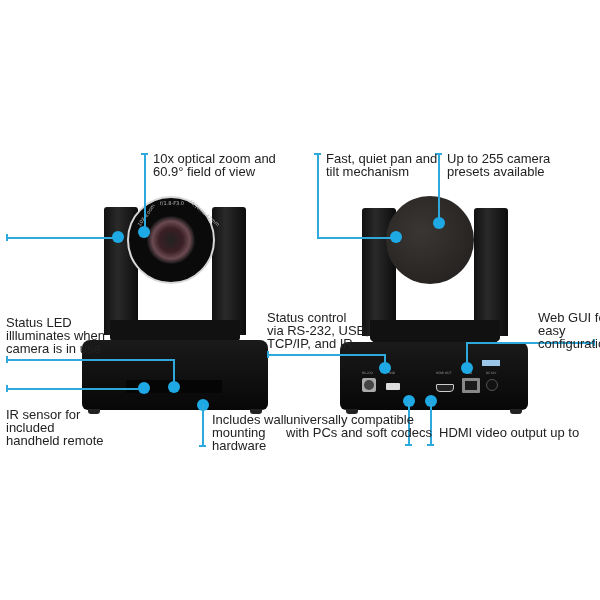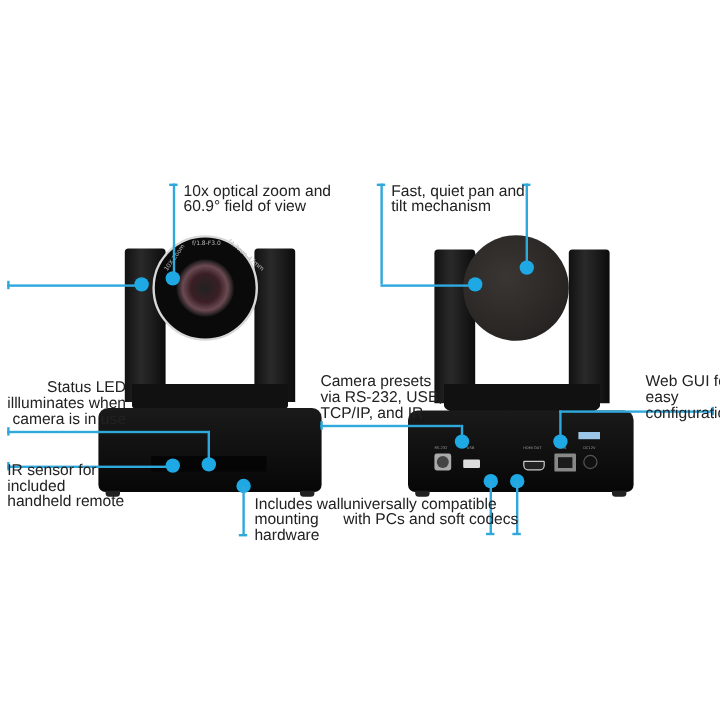--- a/index.html
+++ b/index.html
@@ -114,48 +114,53 @@
   <div class="cap-v" style="left:405px;top:444px;"></div>
 
   <div class="dot" style="left:431px;top:401px;"></div>
   <div class="line" style="left:430px;top:401px;width:1.5px;height:44px;"></div>
   <div class="cap-v" style="left:427px;top:444px;"></div>
 
   <div class="label" style="left:153px;top:152px;">
     <div>10x optical zoom and</div>
     <div>60.9° field of view</div>
   </div>
-  <div class="label" style="left:6px;top:316px;text-align:right;">
+  <div class="label" style="left:6px;top:316px;">
     <div>Status LED</div>
     <div>illluminates when</div>
     <div>camera is in use</div>
   </div>
-  <div class="label" style="left:6px;top:385px;">
+  <div class="label" style="left:6px;top:408px;">
     <div>IR sensor for</div>
     <div>included</div>
     <div>handheld remote</div>
   </div>
   <div class="label" style="left:326px;top:152px;">
     <div>Fast, quiet pan and</div>
     <div>tilt mechanism</div>
   </div>
   <div class="label" style="left:212px;top:413px;">
     <div>Includes wall</div>
     <div>mounting</div>
     <div>hardware</div>
   </div>
+  <div class="label" style="left:447px;top:152px;">
+    <div>Up to 255 camera</div>
+    <div>presets available</div>
+  </div>
   <div class="label" style="left:267px;top:311px;">
-    <div>Camera presets</div>
+    <div>Status control</div>
     <div>via RS-232, USB,</div>
     <div>TCP/IP, and IR</div>
   </div>
   <div class="label" style="left:514px;top:311px;margin-left:24px;">
     <div>Web GUI for easy</div>
     <div>configuration</div>
   </div>
   <div class="label" style="left:286px;top:413px;">
     <div>universally compatible</div>
     <div>with PCs and soft codecs</div>
   </div>
   <div class="label" style="left:439px;top:426px;">
+    <div>HDMI video output up to</div>
   </div>
 
 </div>
 
 </body></html>

